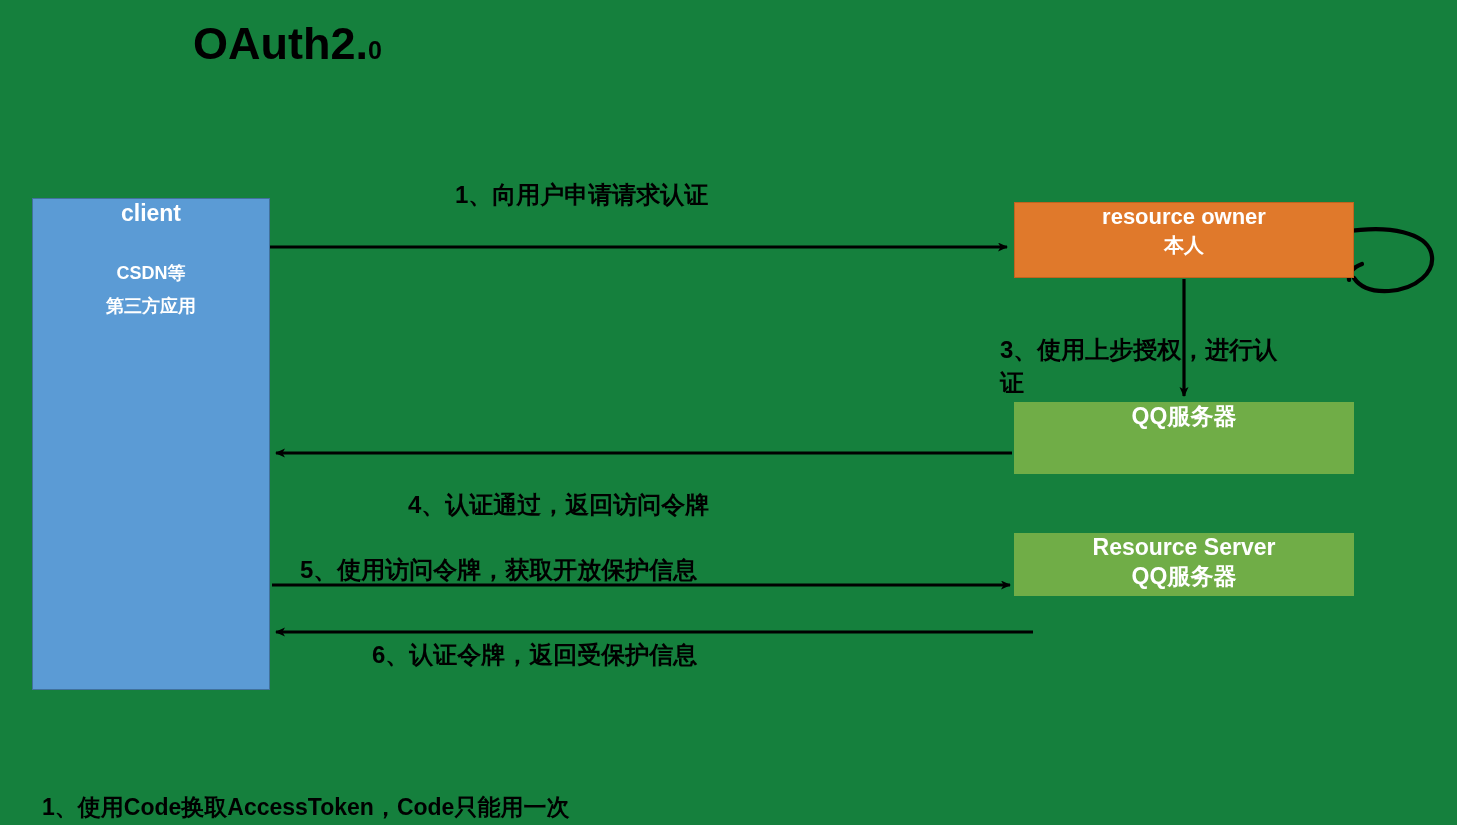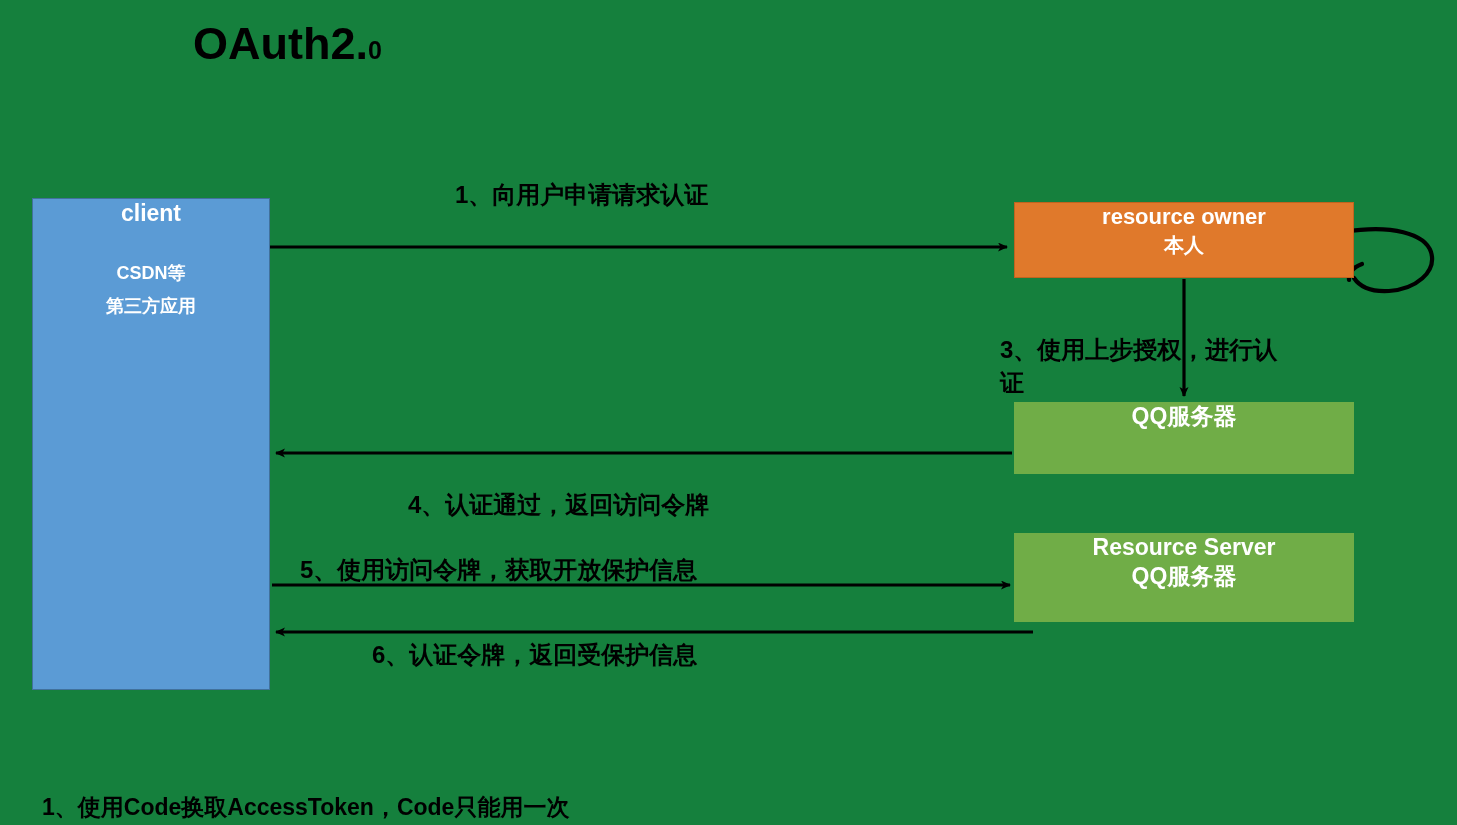--- a/index.html
+++ b/index.html
@@ -79,21 +79,21 @@
     left: 1014px;
     top: 402px;
     width: 340px;
     height: 72px;
     background: #70AD47;
   }
   #resource-server-box {
     left: 1014px;
     top: 533px;
     width: 340px;
-    height: 89px;
+    height: 63px;
     background: #70AD47;
   }
   #auth-server-box .line-en,
   #resource-server-box .line-en { font-size: 23px; line-height: 29px; }
   #auth-server-box .line-cn,
   #resource-server-box .line-cn { font-size: 23px; line-height: 29px; }
 
   
   .arrow-label {
     font-size: 24px;

